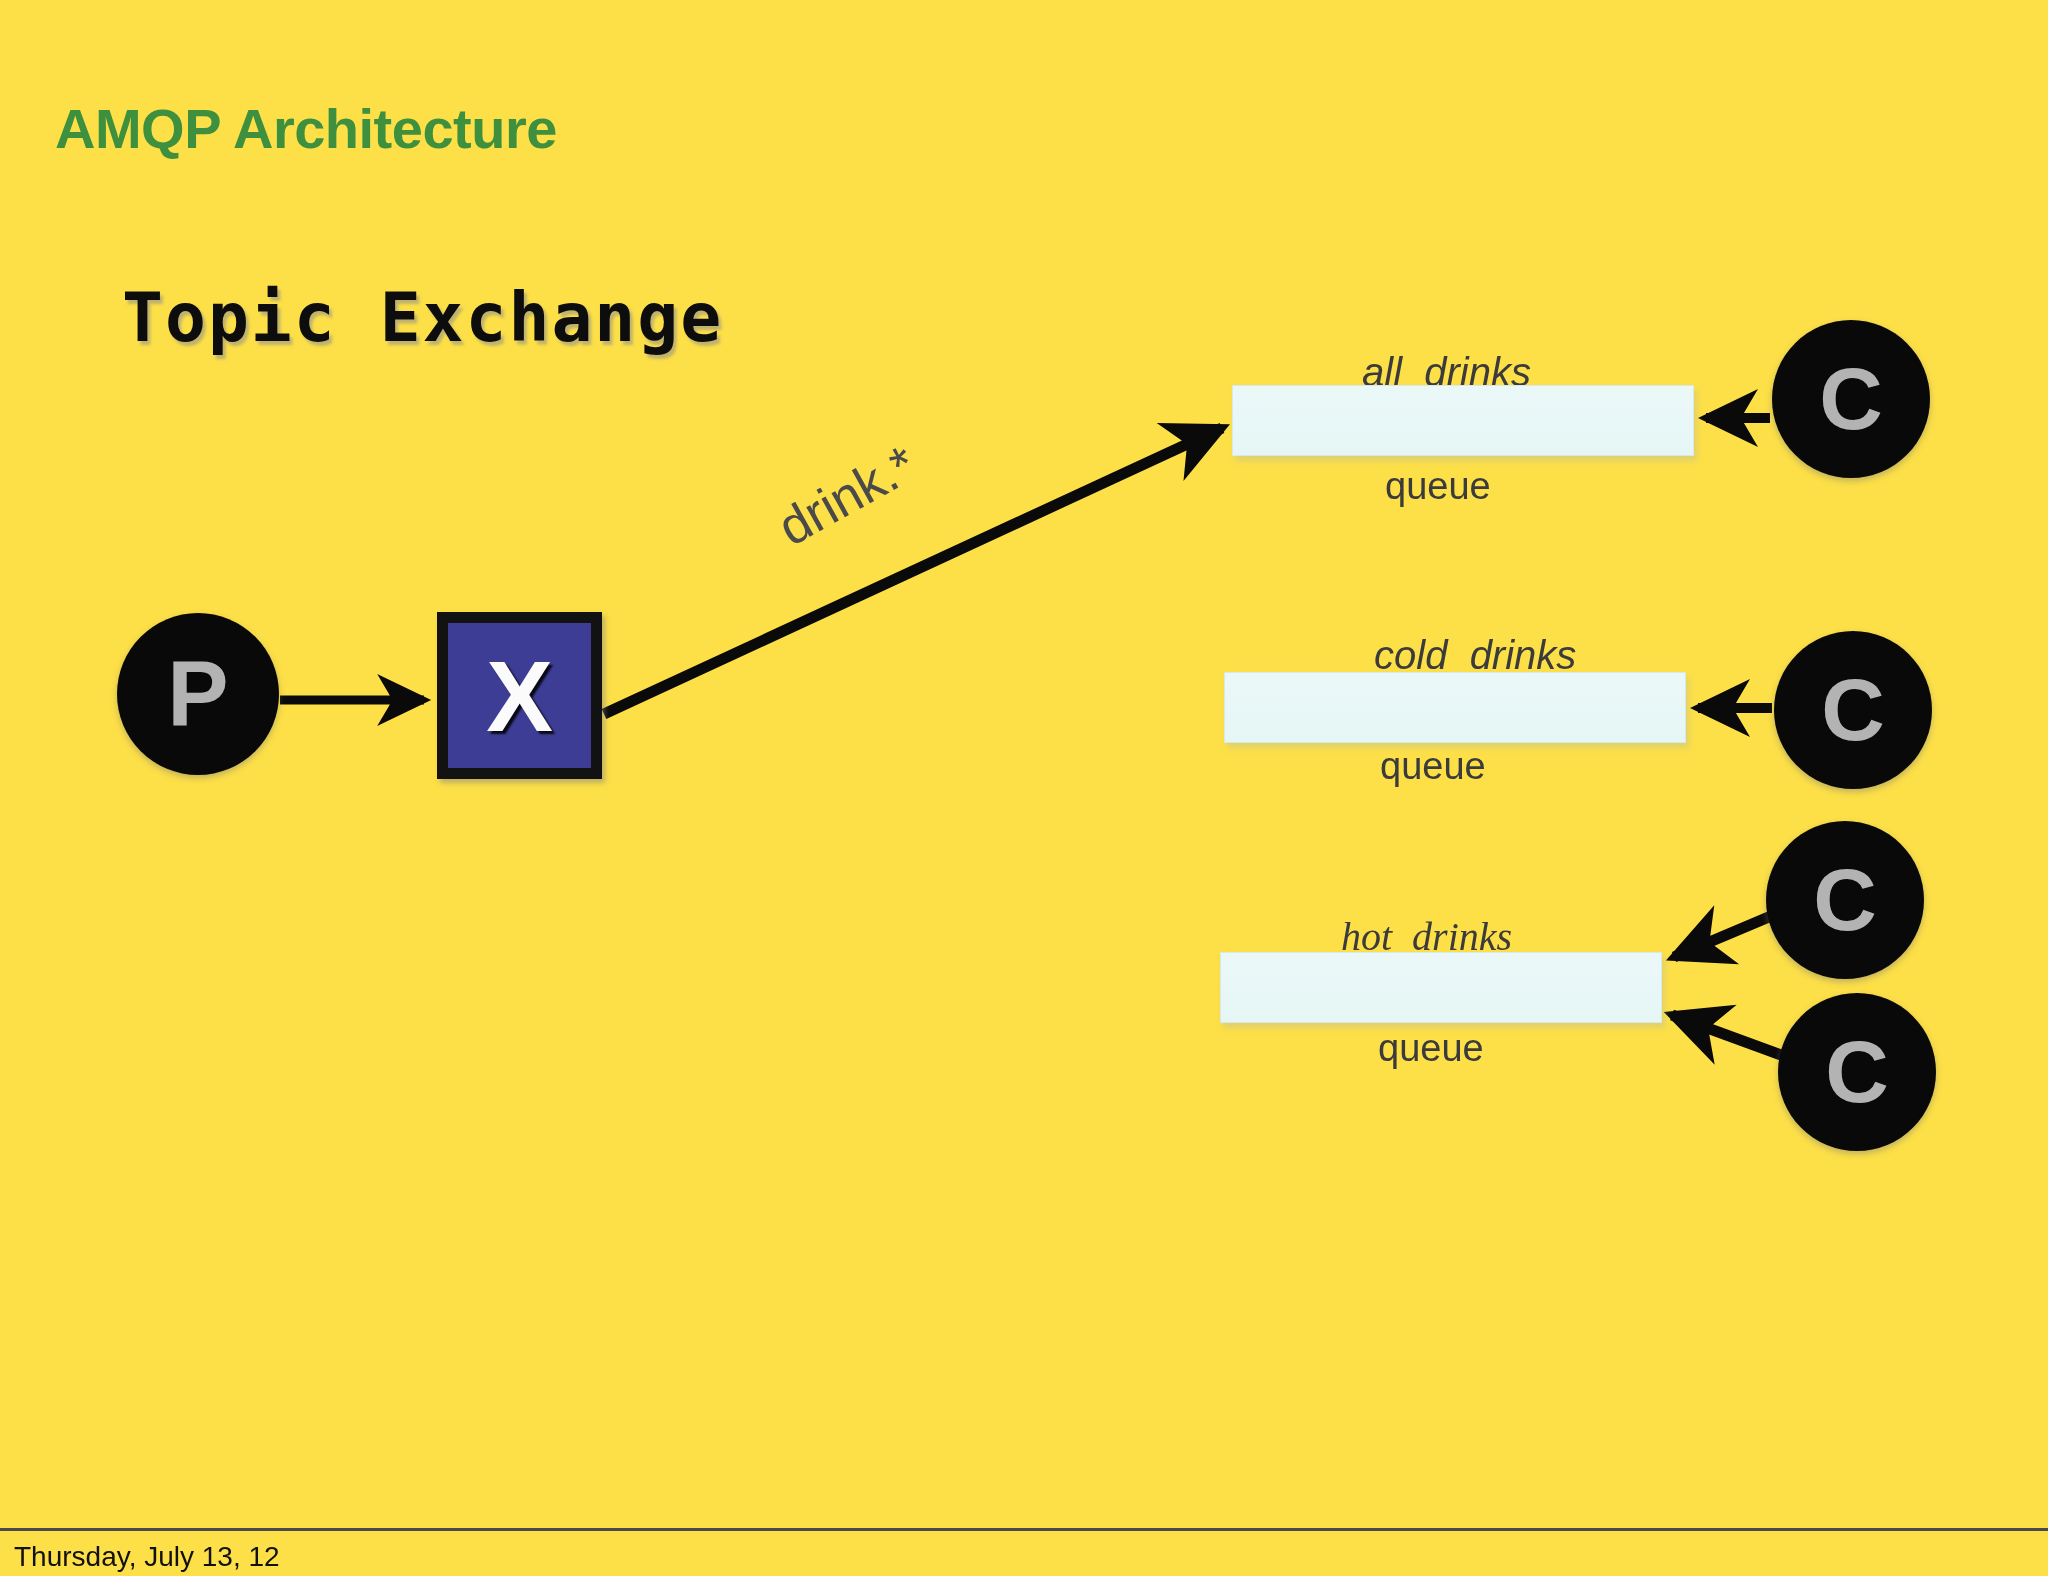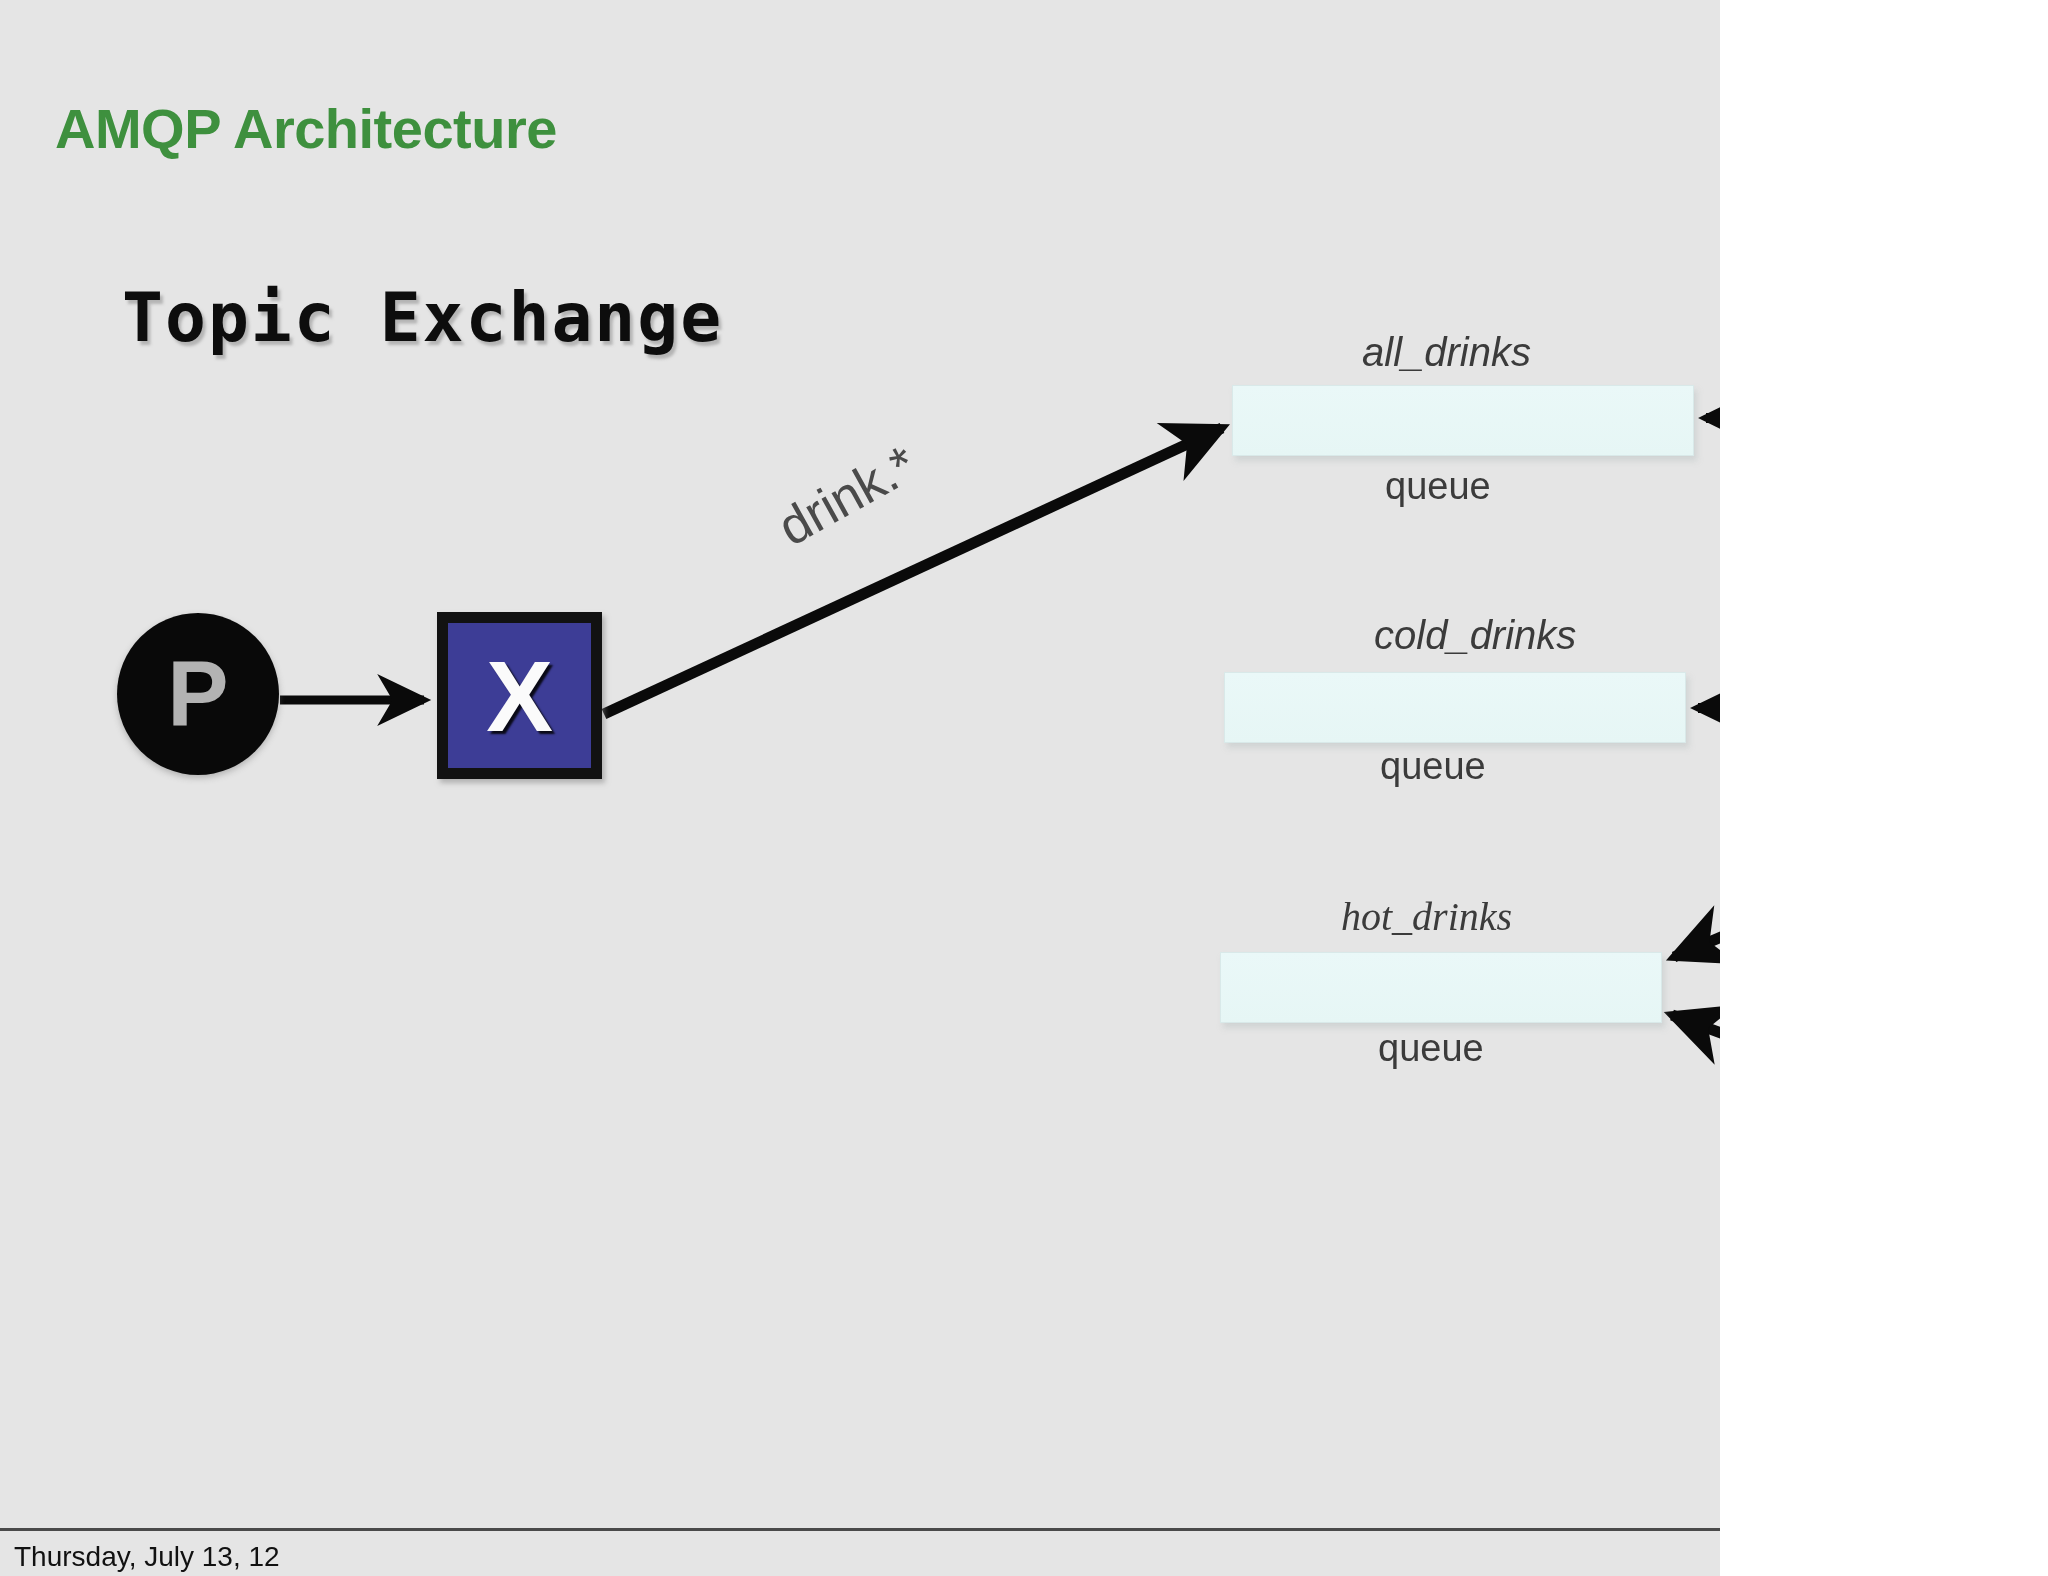--- a/index.html
+++ b/index.html
@@ -6,23 +6,23 @@
     margin: 0;
     padding: 0;
     background: #ffffff;
   }
   body {
     font-family: "Liberation Sans", sans-serif;
   }
 
   #slide {
     position: relative;
-    width: 1720px;
+    width: 2048px;
     height: 1576px;
-    background: #e5e5e5;
+    background: #fde047;
     overflow: hidden;
   }
 
   
   .slide-title {
     position: absolute;
     left: 55px;
     top: 96px;
     font-size: 56px;
     font-weight: bold;
@@ -110,20 +110,21 @@
   #queue-box-cold { left: 1224px; top: 672px;  width: 462px; height: 71px; }
   #queue-box-hot  { left: 1220px; top: 952px;  width: 442px; height: 71px; }
 
   .queue-name {
     position: absolute;
     font-family: "Liberation Sans", sans-serif;
     font-size: 40px;
     font-style: italic;
     color: #3b3b3b;
     white-space: nowrap;
+    margin-top: 20px;
   }
   #queue-name-all  { left: 1362px; top: 330px; }
   #queue-name-cold { left: 1374px; top: 613px; }
   #queue-name-hot  { left: 1341px; top: 893px; font-family: Liberation Serif, serif; }
 
   .queue-sub {
     position: absolute;
     font-family: "Liberation Sans", sans-serif;
     font-size: 38px;
     font-weight: normal;

